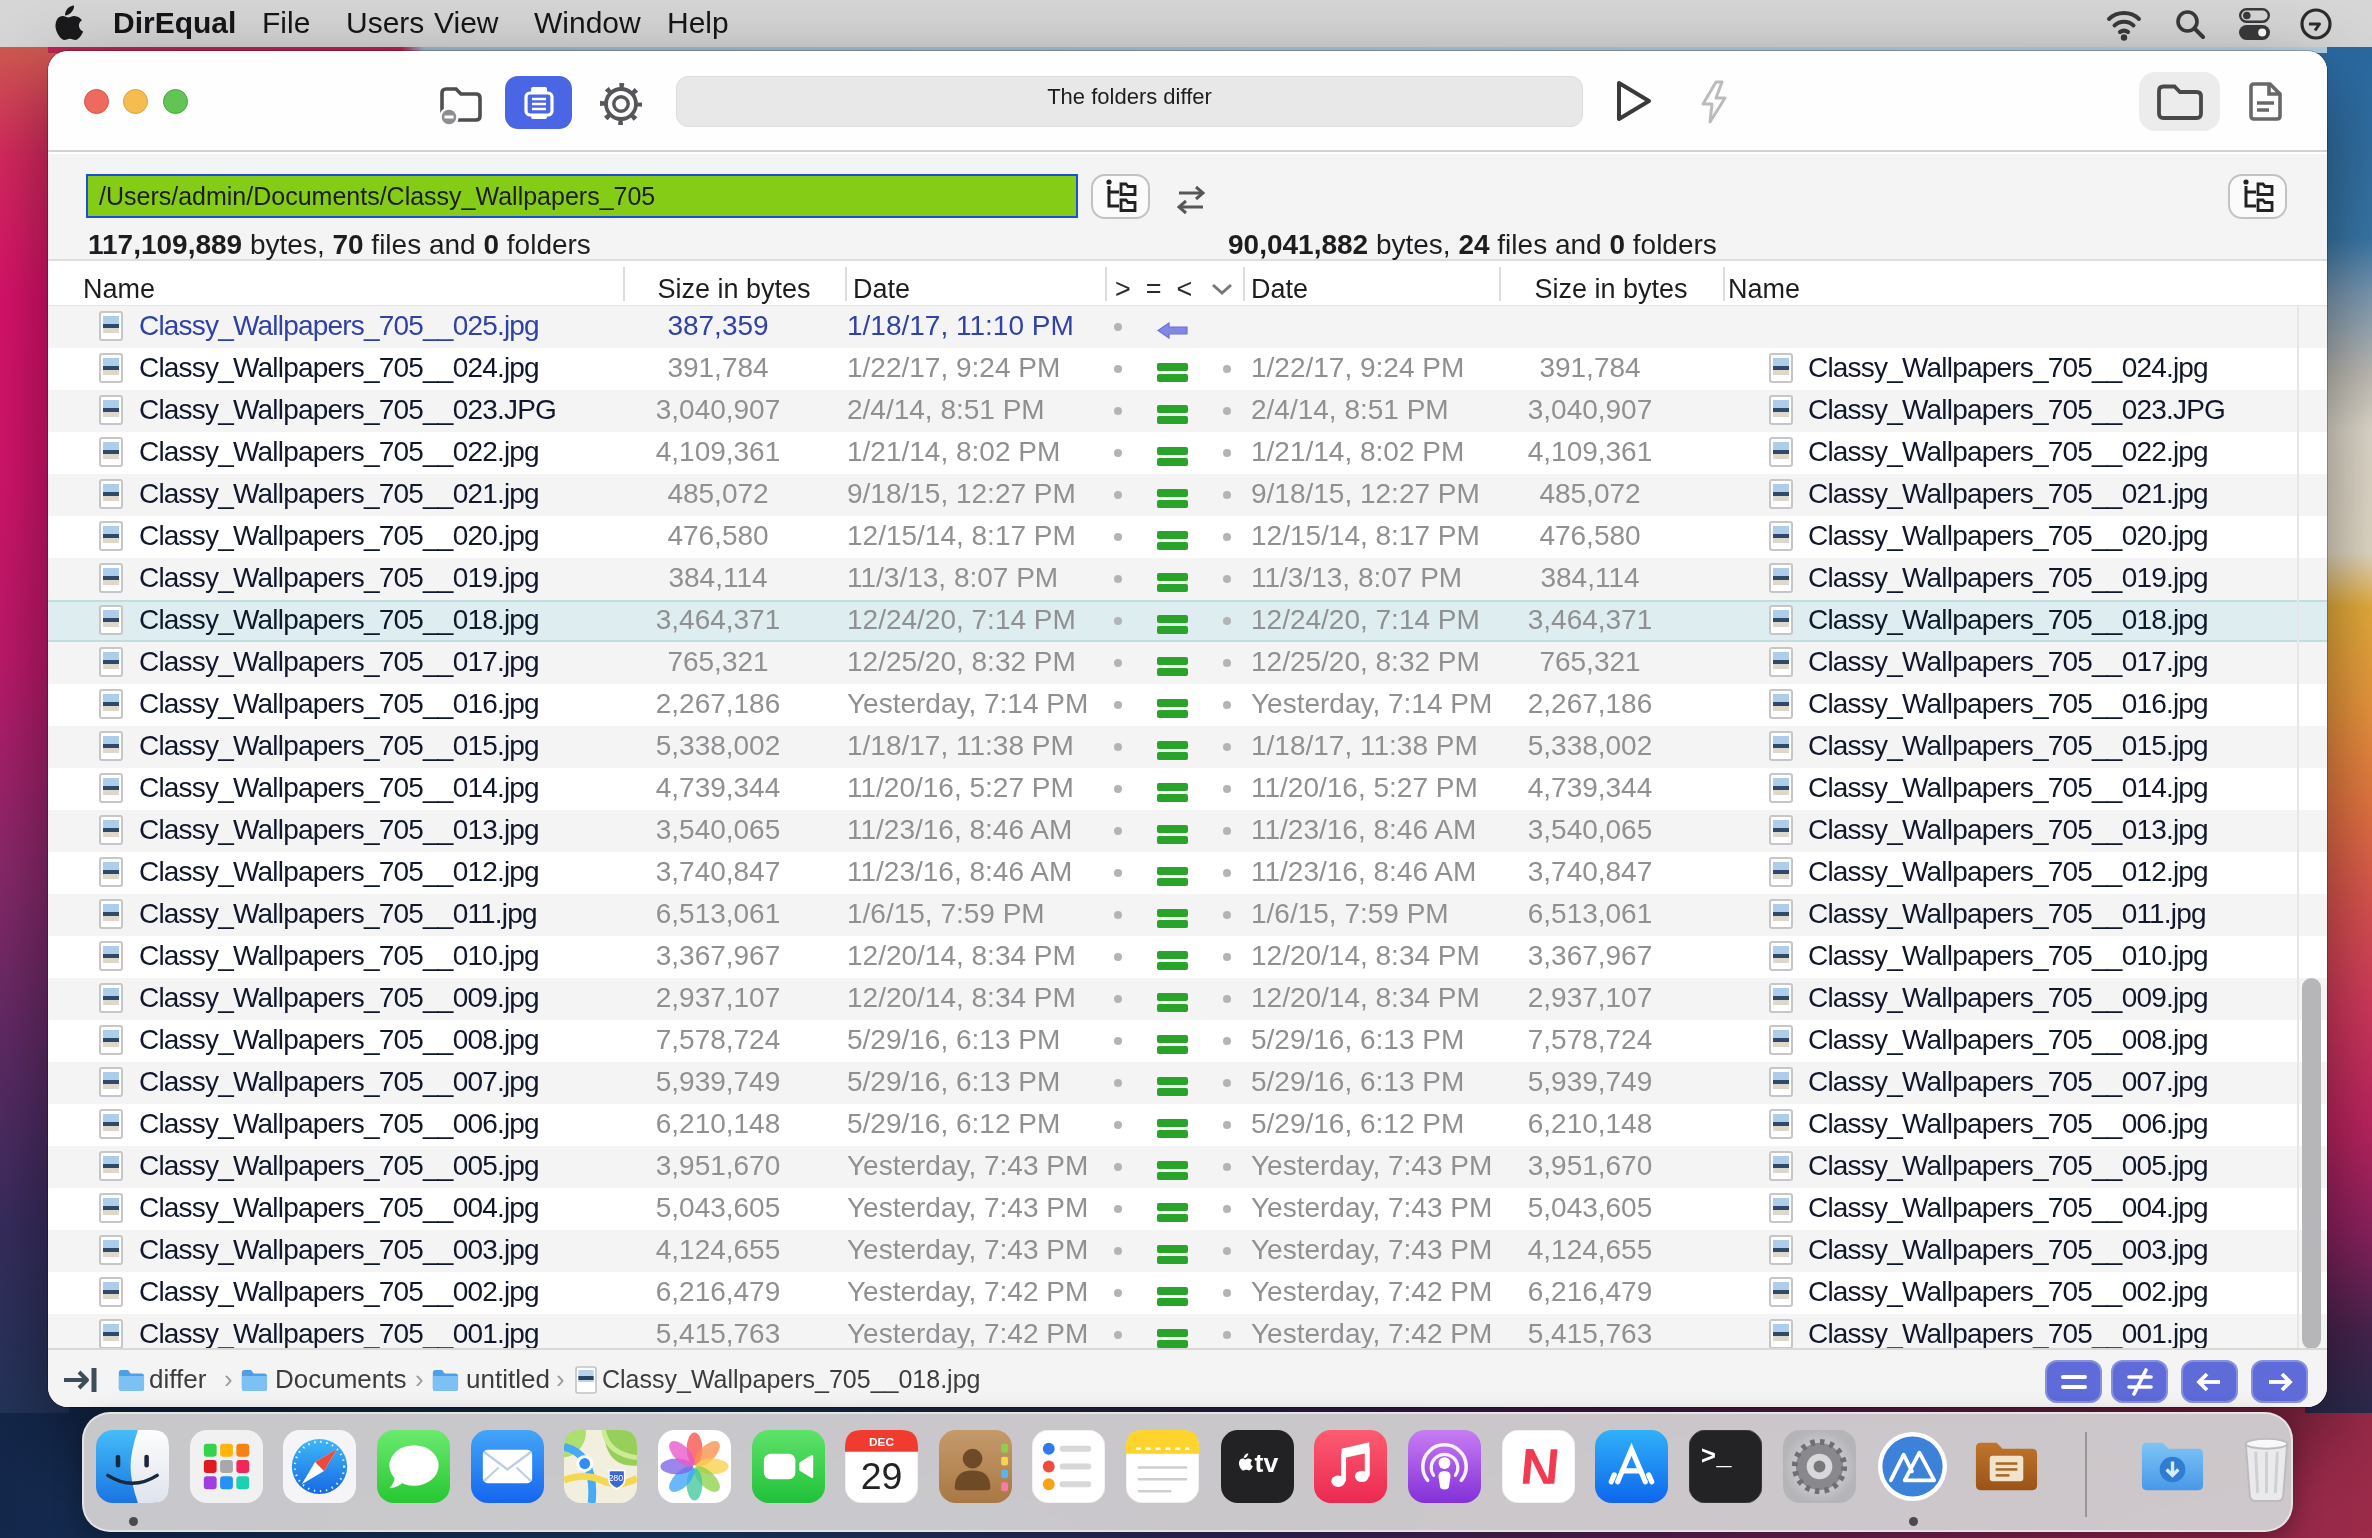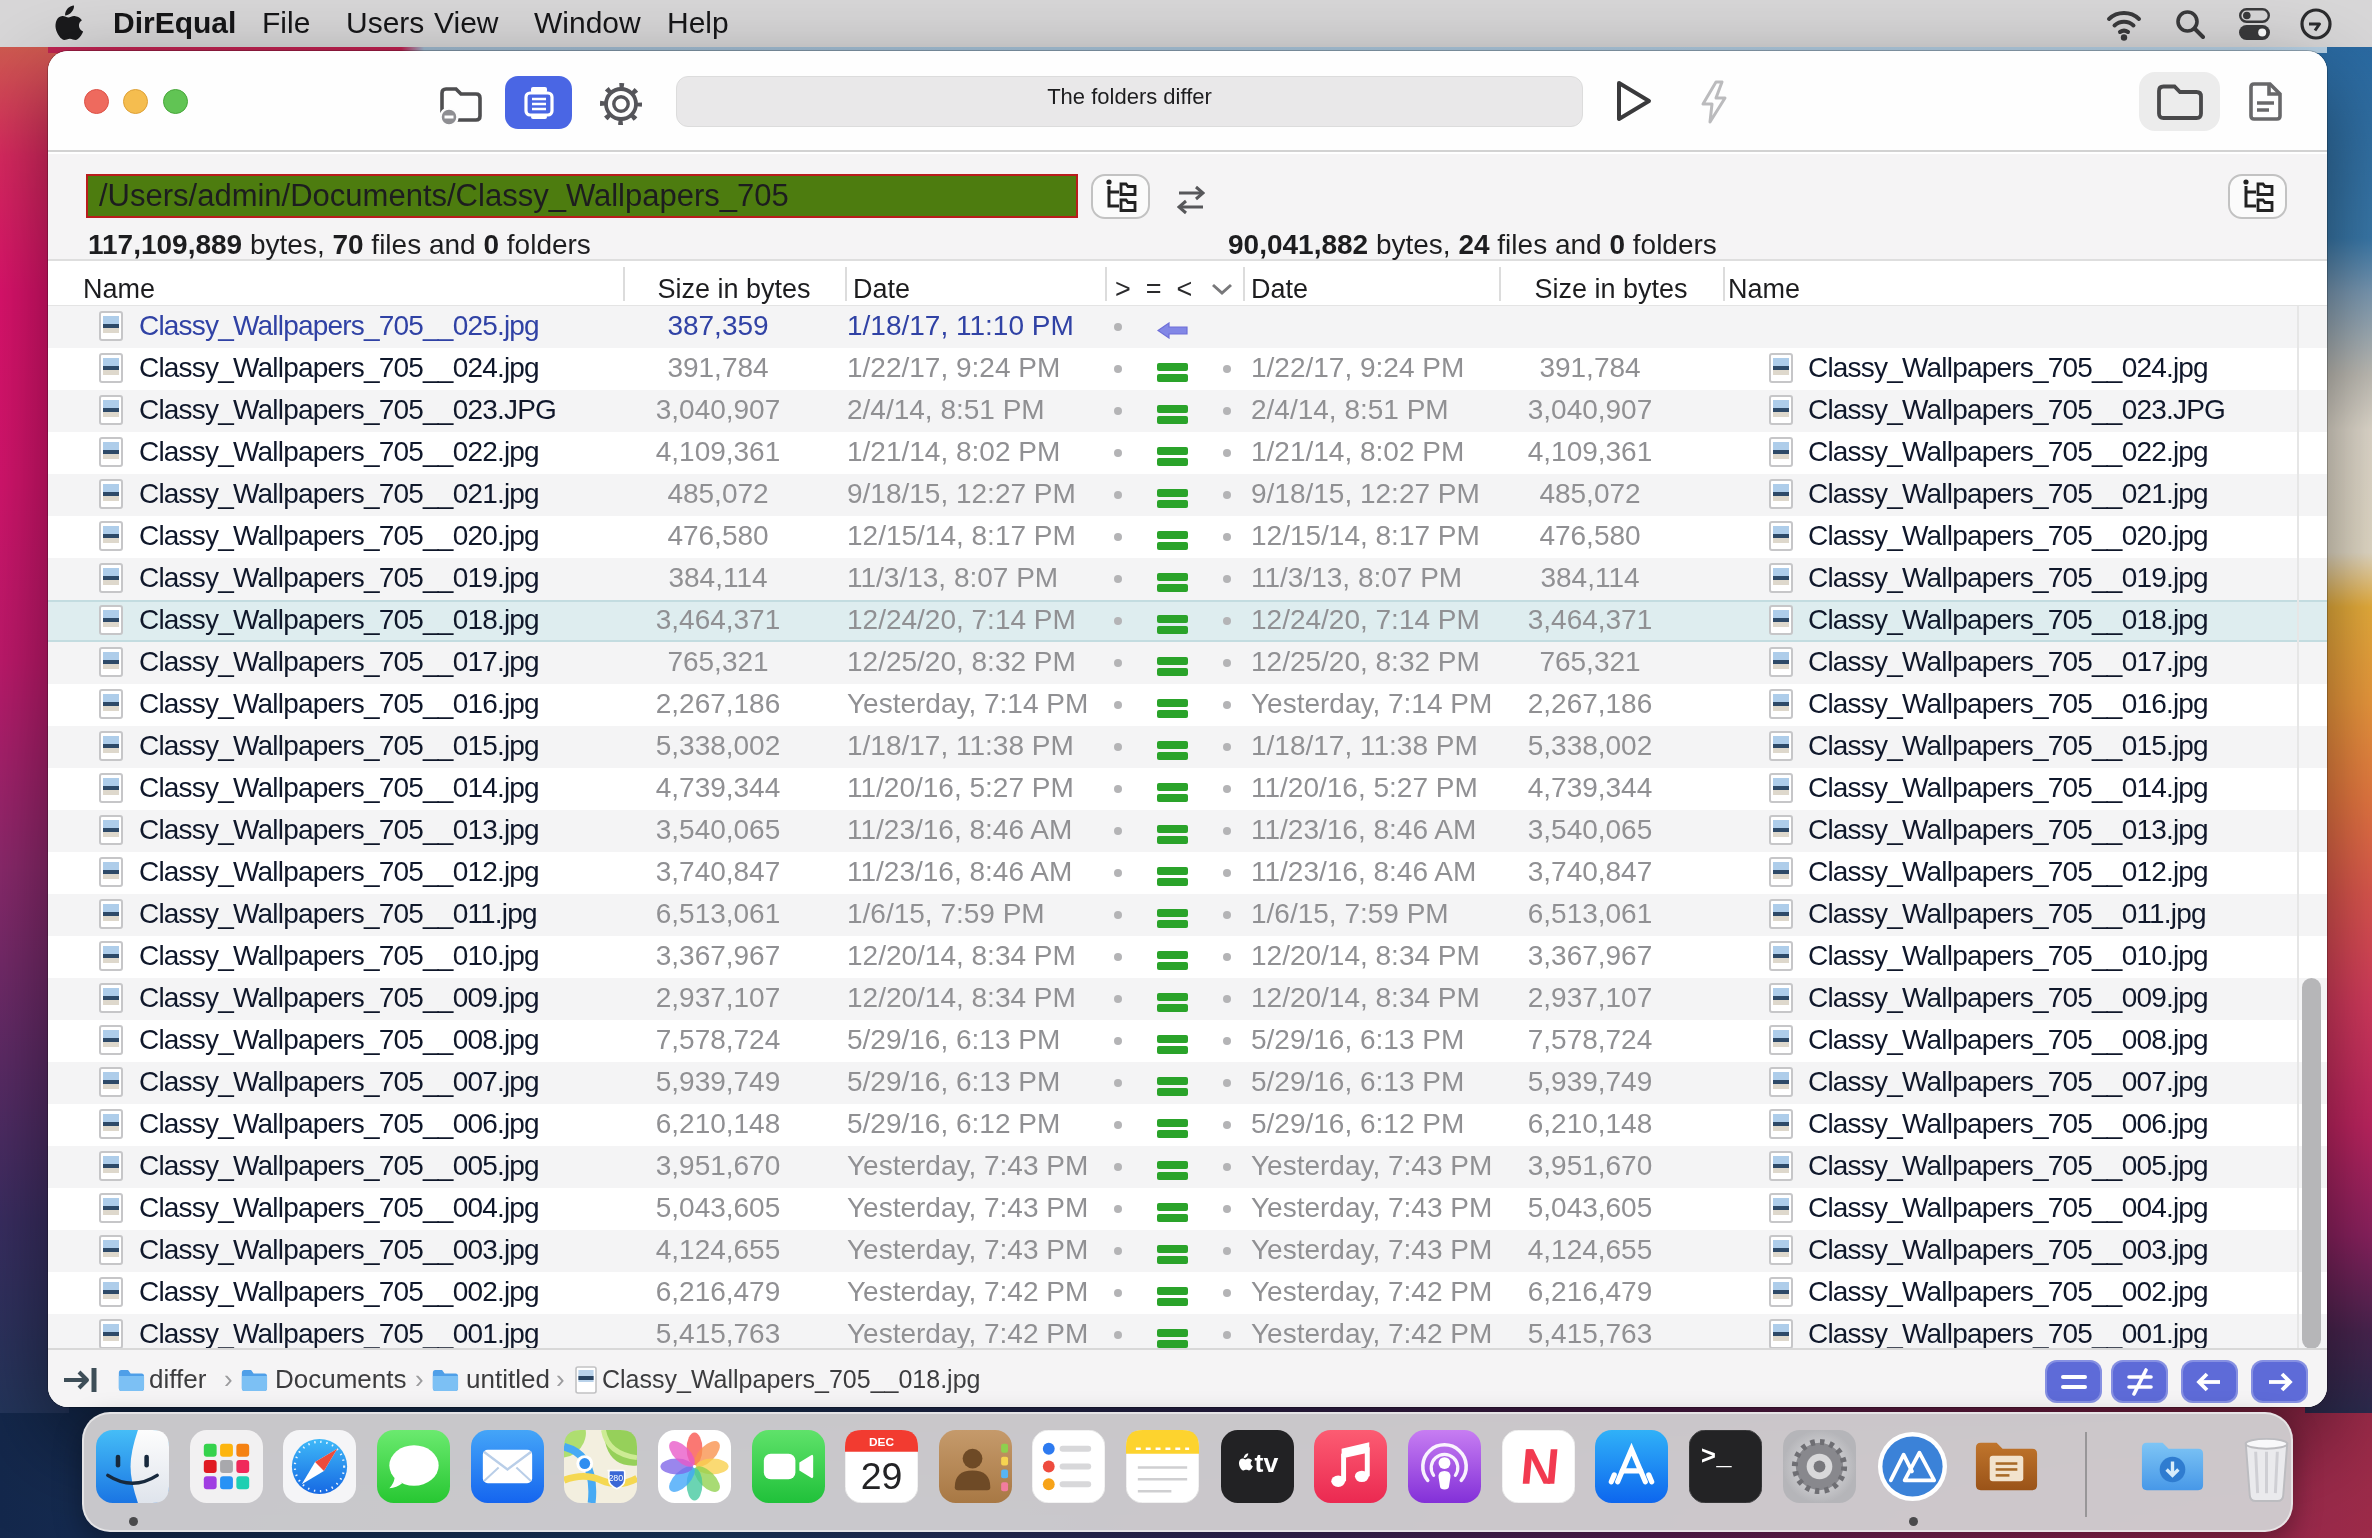--- a/index.html
+++ b/index.html
@@ -15,22 +15,22 @@
  background:linear-gradient(90deg,#c12553 0%,#c02050 15.5%,#9fb9cf 16.5%,#a6c2d8 40%,#b8d2e6 100%)}
 
 #menubar{left:0;top:0;width:2372px;height:47px;background:#d8d7d8;color:#161618;font-size:30px}
 #menubar .it{position:absolute;top:6px;line-height:34px}
 
 #win{left:48px;top:51px;width:2279px;height:1356px;background:#fff;border-radius:20px;
  box-shadow:0 0 0 1px rgba(0,0,0,.22),0 34px 89px rgba(0,0,0,.5);overflow:hidden}
 #toolbar{left:0;top:0;width:2279px;height:101px;background:#fefefe;border-bottom:2px solid #d2d2d2}
 .tl{position:absolute;top:38px;width:25px;height:25px;border-radius:50%}
 #panel{left:0;top:103px;width:2279px;height:107px;background:#f5f4f5;border-bottom:2px solid #dedede}
-.pfield{position:absolute;top:20px;height:44px;background:#4d7c0f;border:2px solid #b91c1c;
- font-size:31px;color:#1d1d1f;line-height:40px;padding-left:11px;white-space:nowrap}
+.pfield{position:absolute;top:20px;height:44px;background:#84cc16;border:2px solid #1d4ed8;
+ font-size:25px;color:#1d1d1f;line-height:40px;padding-left:11px;white-space:nowrap}
 .treebtn{position:absolute;top:20px;width:59px;height:45px;background:#fbfbfb;border:2px solid #c2c2c2;border-radius:14px}
 .summary{position:absolute;top:75px;font-size:28px;color:#1d1d1f;white-space:nowrap}
 .summary b{font-weight:700}
 
 #thead{left:0;top:210px;width:2279px;height:46px;background:#fff;font-size:27px;color:#1d1d1f}
 #thead .lab{position:absolute;top:12px;line-height:32px;white-space:nowrap}
 #thead .vsep{position:absolute;top:6px;width:2px;height:34px;background:#dcdcdc}
 #thead{border-bottom:2px solid #e4e4e4}
 
 #rows{left:0;top:255px;width:2279px;height:1040px;background:#fff}

